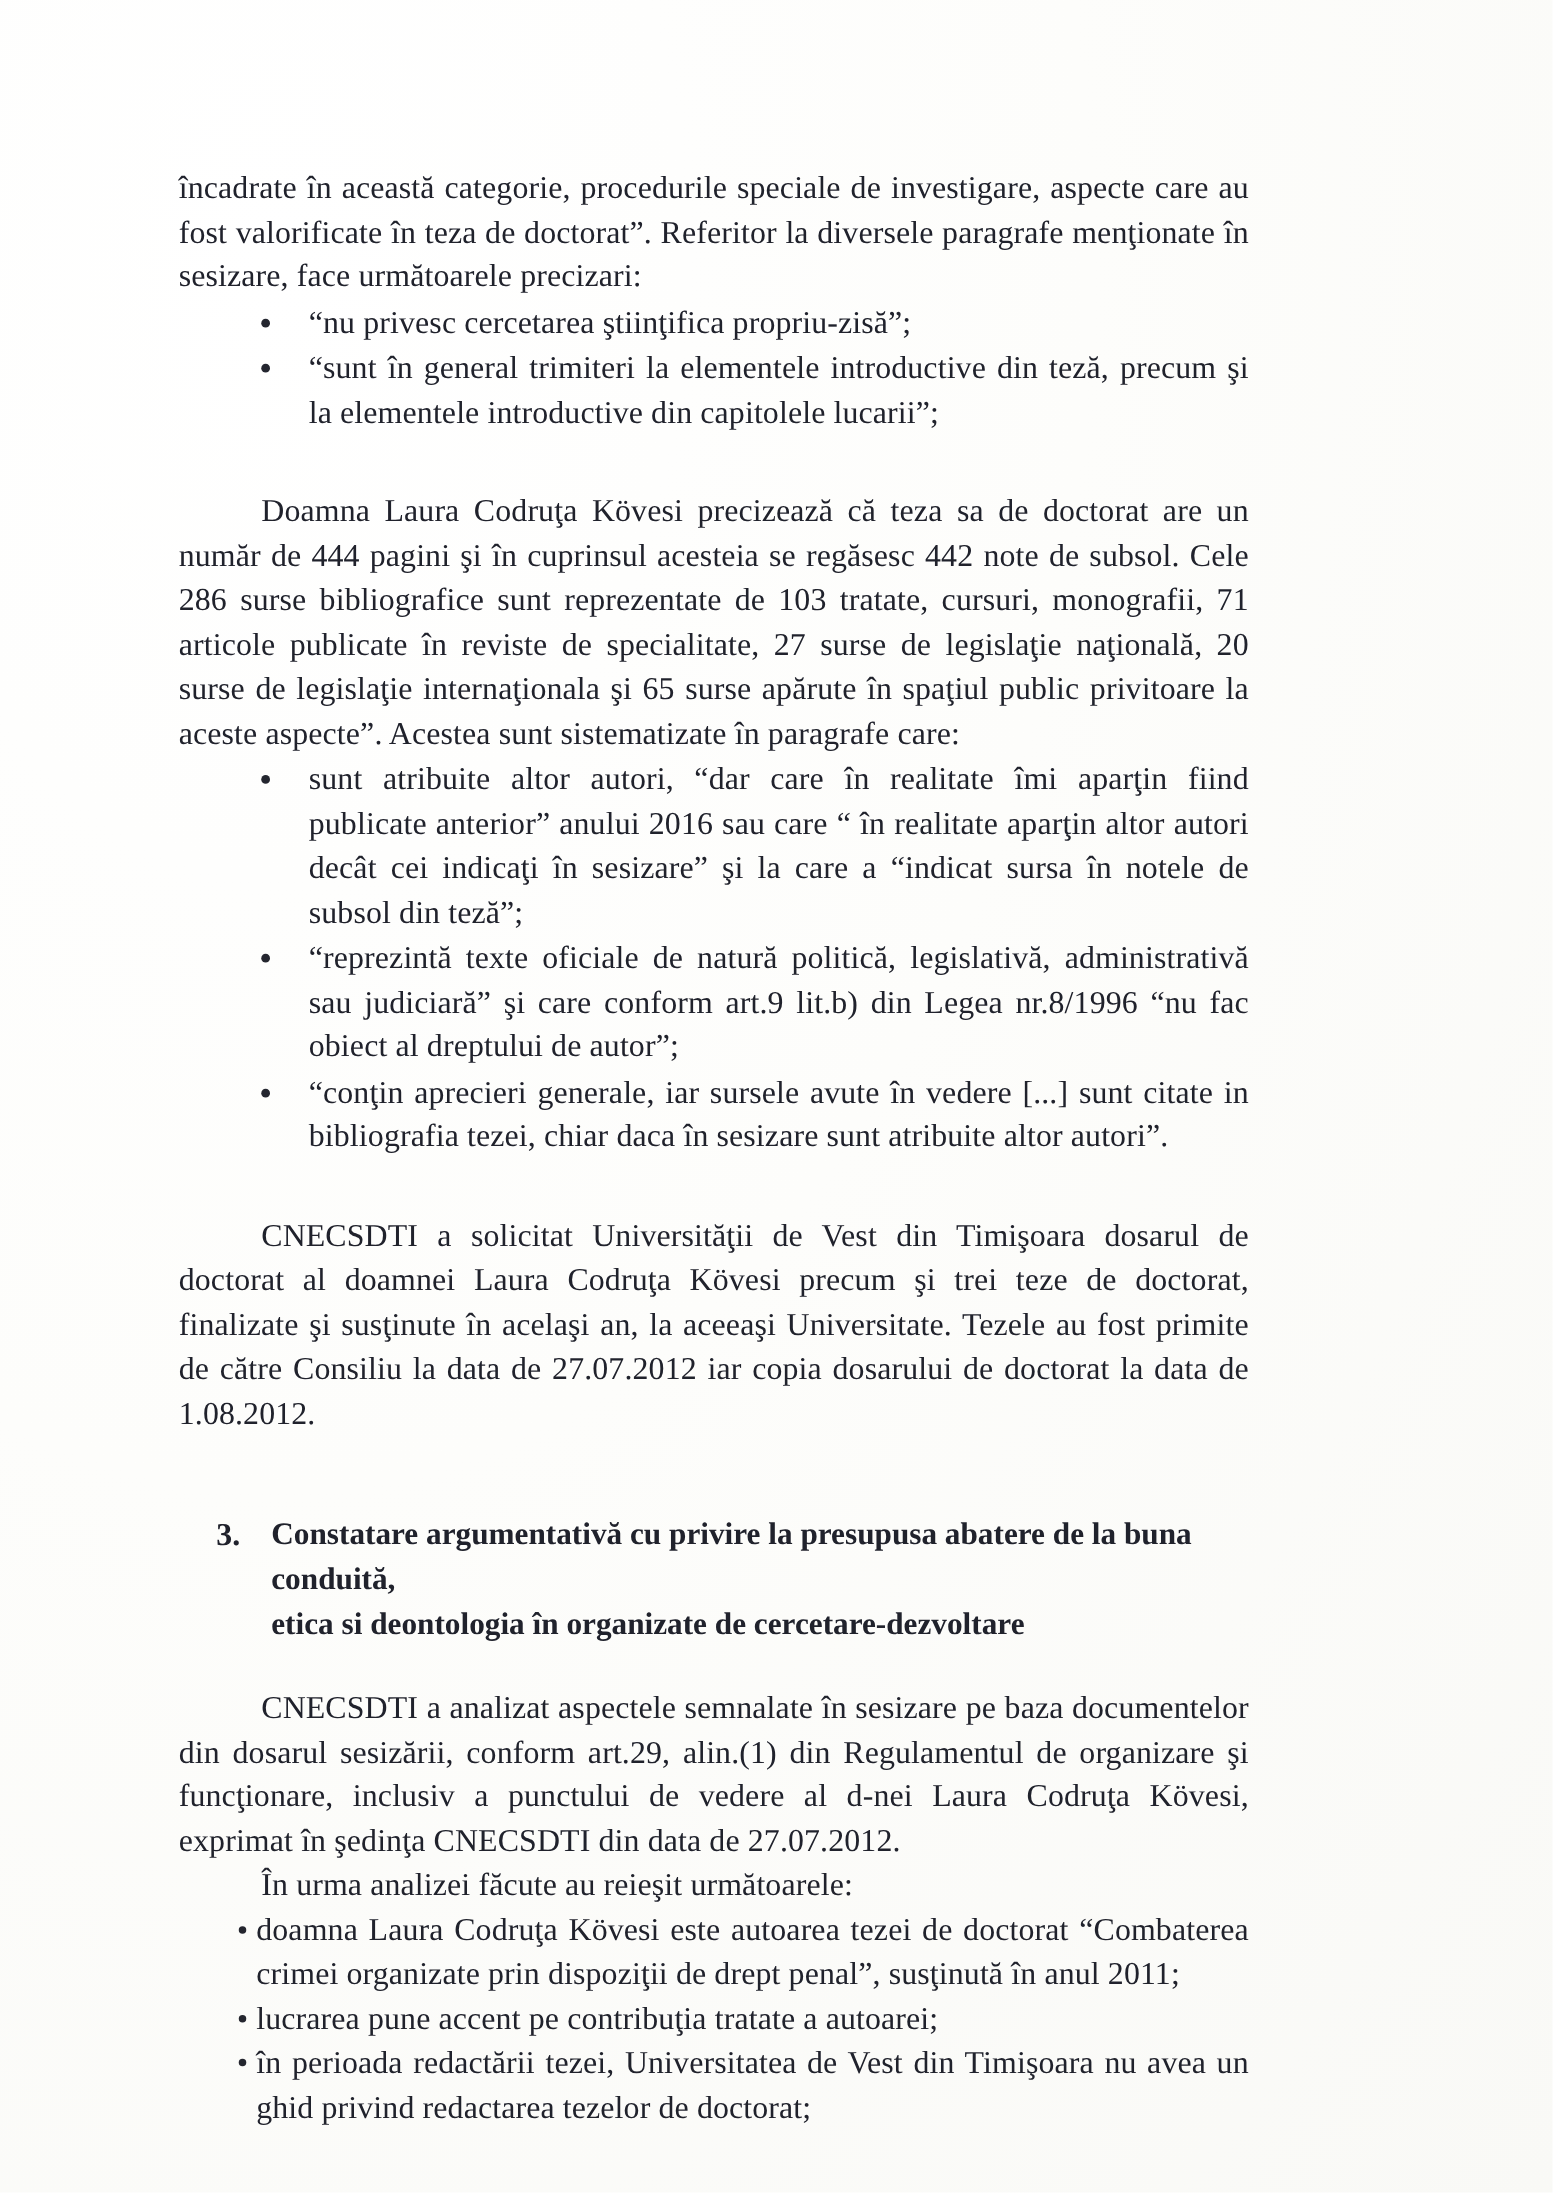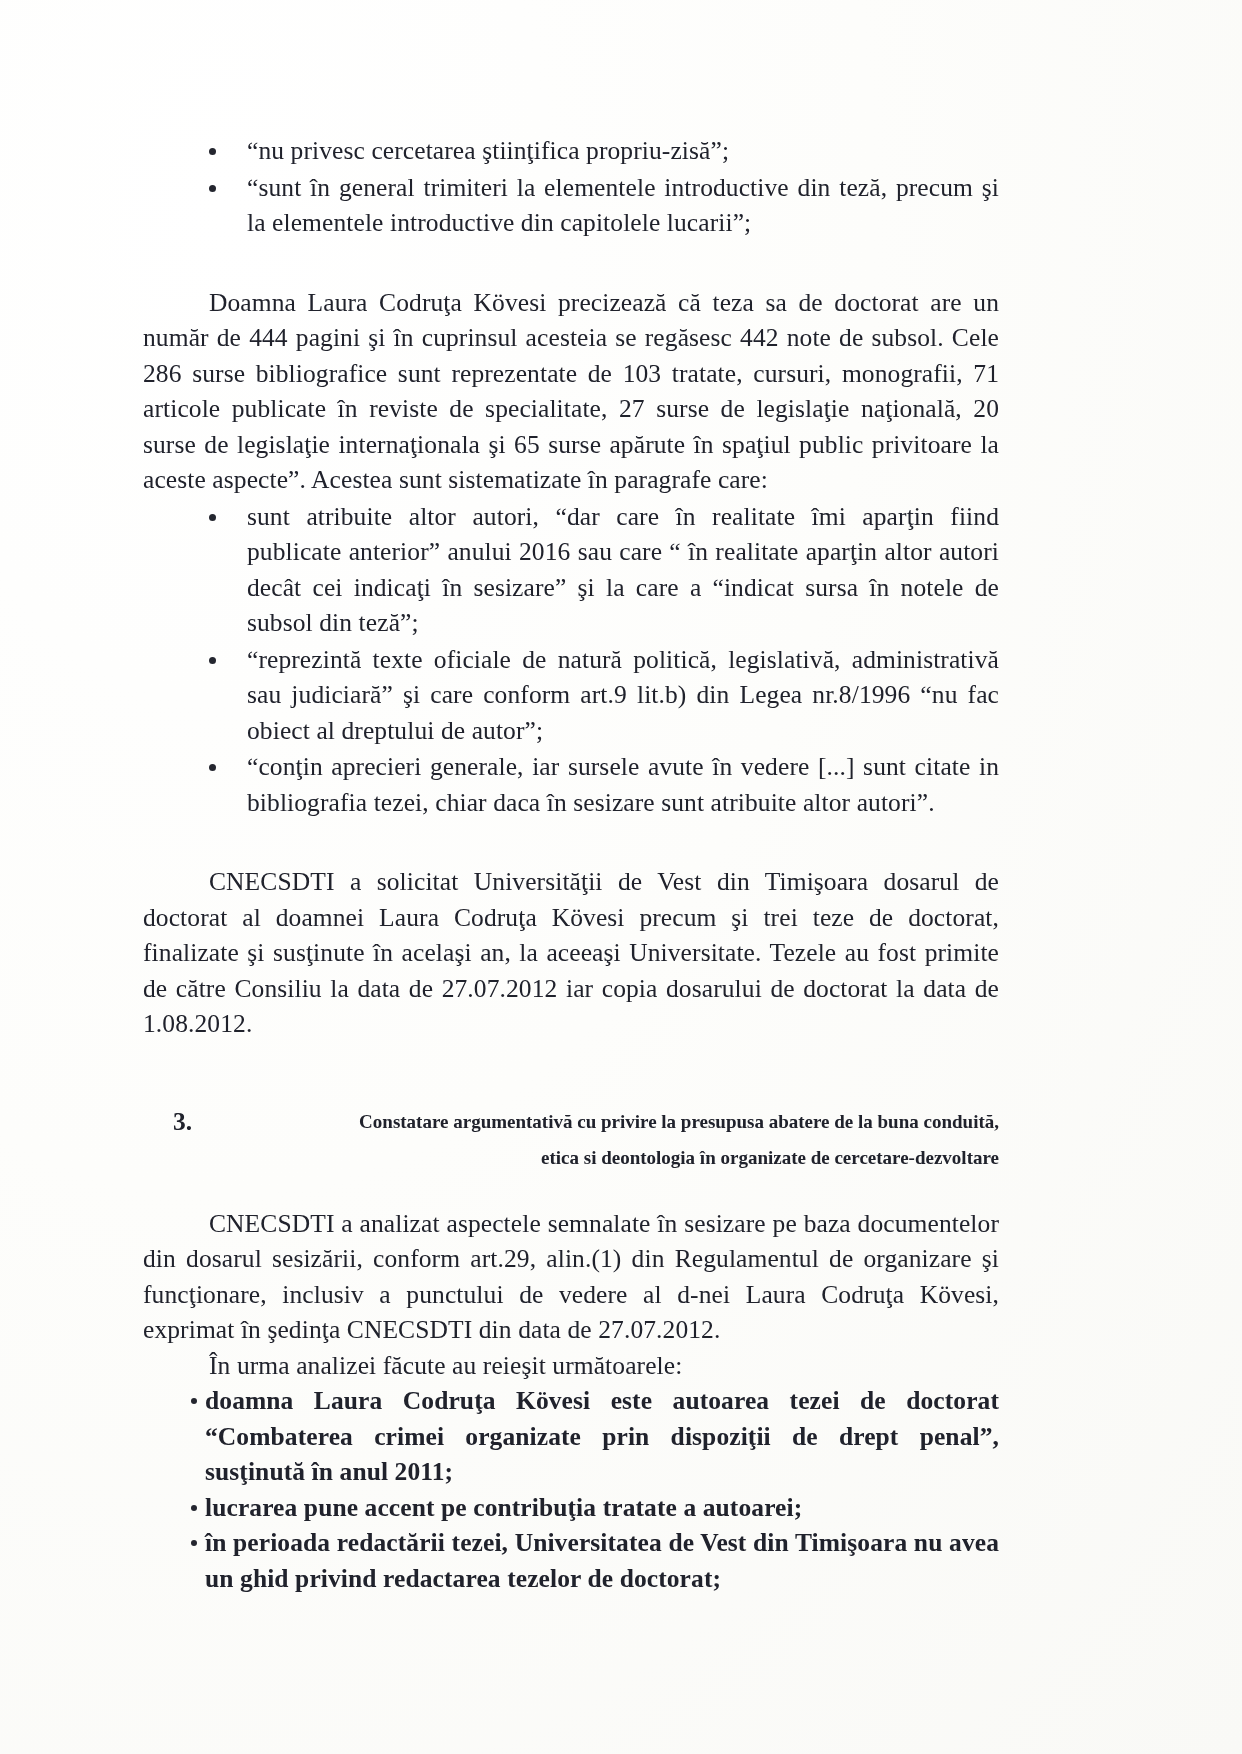--- a/index.html
+++ b/index.html
@@ -67,21 +67,20 @@
     height: 7px;
     border-radius: 50%;
     background: #24262f;
   }
 
   
   .inline-bullet {
     text-indent: 0;
     padding-left: 62px;
     position: relative;
-    font-weight: bold;
   }
   .inline-bullet .dotsm {
     position: absolute;
     left: 48px;
     top: 15px;
     width: 6px;
     height: 6px;
     border-radius: 50%;
     background: #24262f;
   }
@@ -94,35 +93,36 @@
     font-weight: bold;
   }
   .heading .num {
     width: 44px;
     flex: 0 0 44px;
     font-size: 25.5px;
     line-height: 35.5px;
   }
   .heading .htext {
     flex: 1;
-    font-size: 19px;
+    font-size: 25px;
     line-height: 36px;
-    text-align: right;
+    text-align: left;
   }
   .heading .htext .l2 {
     display: block;
   }
 </style>
 </head>
 <body>
 
 <div class="page"></div>
 
 <div class="content">
 
+  <p class="para para-flush">încadrate în această categorie, procedurile speciale de investigare, aspecte care au fost valorificate în teza de doctorat”. Referitor la diversele paragrafe menţionate în sesizare, face următoarele precizari:</p>
 
   <ul class="bullets">
     <li>
       <span class="dot"></span>
       <span>“nu privesc cercetarea ştiinţifica propriu-zisă”;</span>
     </li>
     <li>
       <span class="dot"></span>
       <span>“sunt în general trimiteri la elementele introductive din teză, precum şi la elementele introductive din capitolele lucarii”;</span>
     </li>

